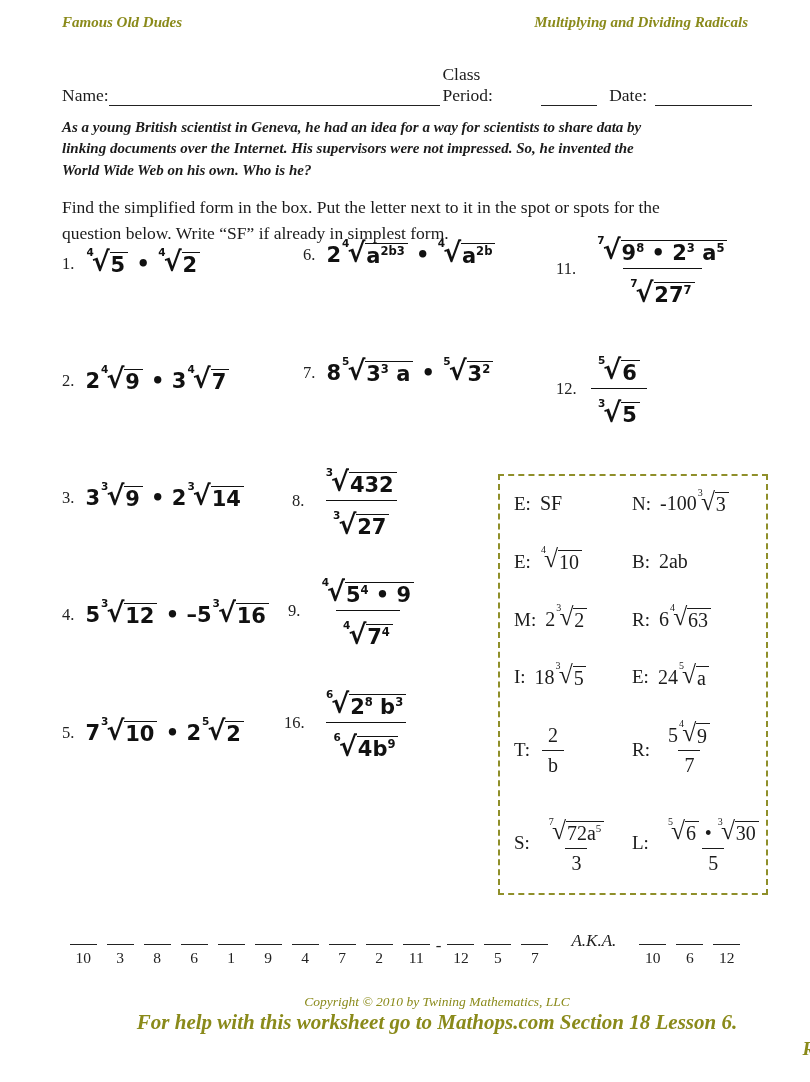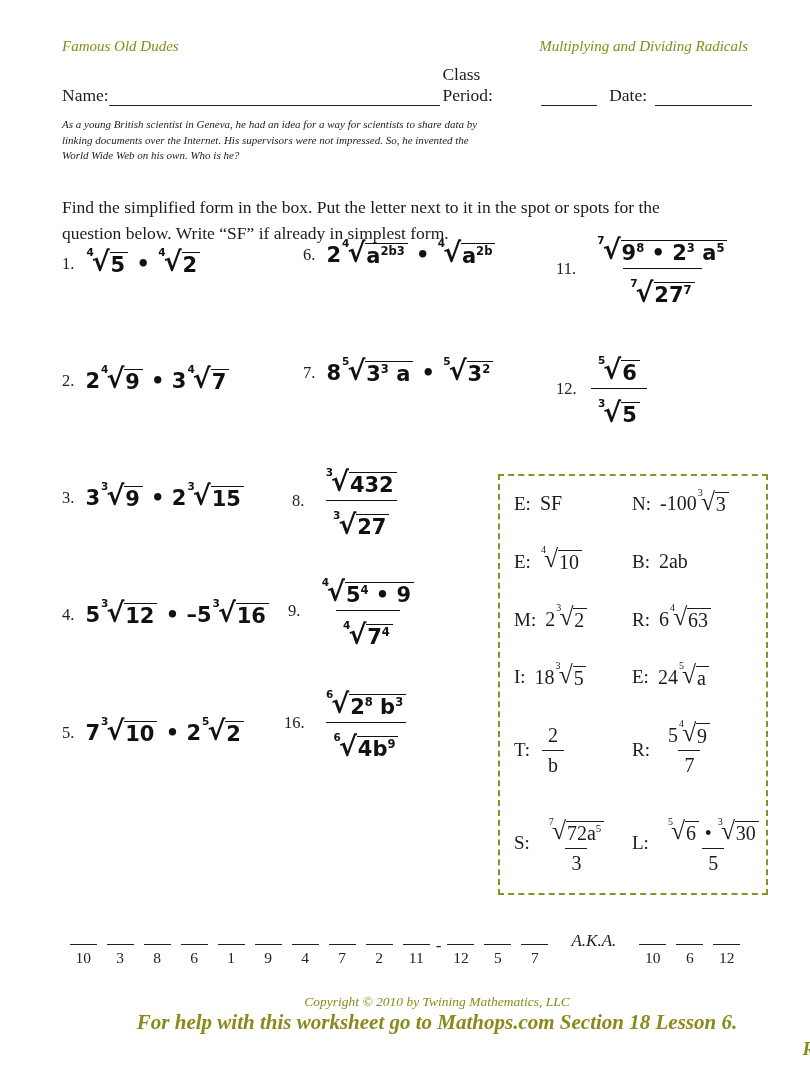--- a/index.html
+++ b/index.html
@@ -1,31 +1,31 @@
 <!DOCTYPE html>
 <html><head>
 <meta charset="utf-8">
 <style>
   html,body{margin:0;padding:0;background:#fff;}
   .page{position:relative;width:810px;height:1082px;background:#ffffff;overflow:hidden;
         font-family:"Liberation Serif",serif;color:var(--ink,#1b1b1b);}
 
   
-  .hdr{position:absolute;top:38px;font-size:15px;font-weight:normal;font-style:italic;color:var(--accent,#8a8a1a);}
+  .hdr{position:absolute;top:14px;font-size:15px;font-weight:bold;font-style:italic;color:var(--accent,#8a8a1a);}
   .hdr.left{left:62px;} .hdr.right{right:62px;}
 
   
   .nameline{position:absolute;top:64px;left:62px;right:58px;display:flex;align-items:flex-end;font-size:17.5px;}
   .blankline{display:inline-block;border-bottom:1.4px solid #222;height:18px;}
   .bl-name{width:332px;} .bl-class{width:56px;margin-left:6px;margin-right:12px;} .bl-date{width:97px;margin-left:8px;}
   .lbl-class{margin-left:2px;} 
 
   .subtitle{position:absolute;top:90px;left:62px;font-size:15.5px;}
 
-  .riddle{position:absolute;top:117px;left:62px;width:700px;font-size:11px;font-weight:normal;
+  .riddle{position:absolute;top:117px;left:62px;width:700px;font-size:15px;font-weight:bold;
           font-style:italic;line-height:1.42;white-space:pre-line;}
   .instructions{position:absolute;top:194px;left:62px;width:690px;font-size:17.5px;line-height:1.5;white-space:pre-line;}
 
   
   .problem{position:absolute;display:flex;align-items:center;gap:11px;}
   .pnum{font-size:16.5px;color:#222;}
   .expr{display:inline-flex;align-items:center;white-space:nowrap;}
   .expr.sans{font-family:"DejaVu Sans",sans-serif;font-weight:bold;font-size:21px;color:#111;}
   .expr.serif{font-family:"Liberation Serif",serif;font-weight:normal;font-size:20px;color:#1b1b1b;}
   .mtext{white-space:pre;}
@@ -138,21 +138,21 @@
           <span class="mtext">3</span>
           <span class="rad">
             <span class="idx">3</span>
             <span class="vsign">√</span>
             <span class="rcd">9</span>
           </span>
           <span class="mtext"> • 2</span>
           <span class="rad">
             <span class="idx">3</span>
             <span class="vsign">√</span>
-            <span class="rcd">15</span>
+            <span class="rcd">14</span>
           </span>
         </span>
       </div>
       <div class="problem p4">
         <span class="pnum">4.</span>
         <span class="expr sans">
           <span class="mtext">5</span>
           <span class="rad">
             <span class="idx">3</span>
             <span class="vsign">√</span>

